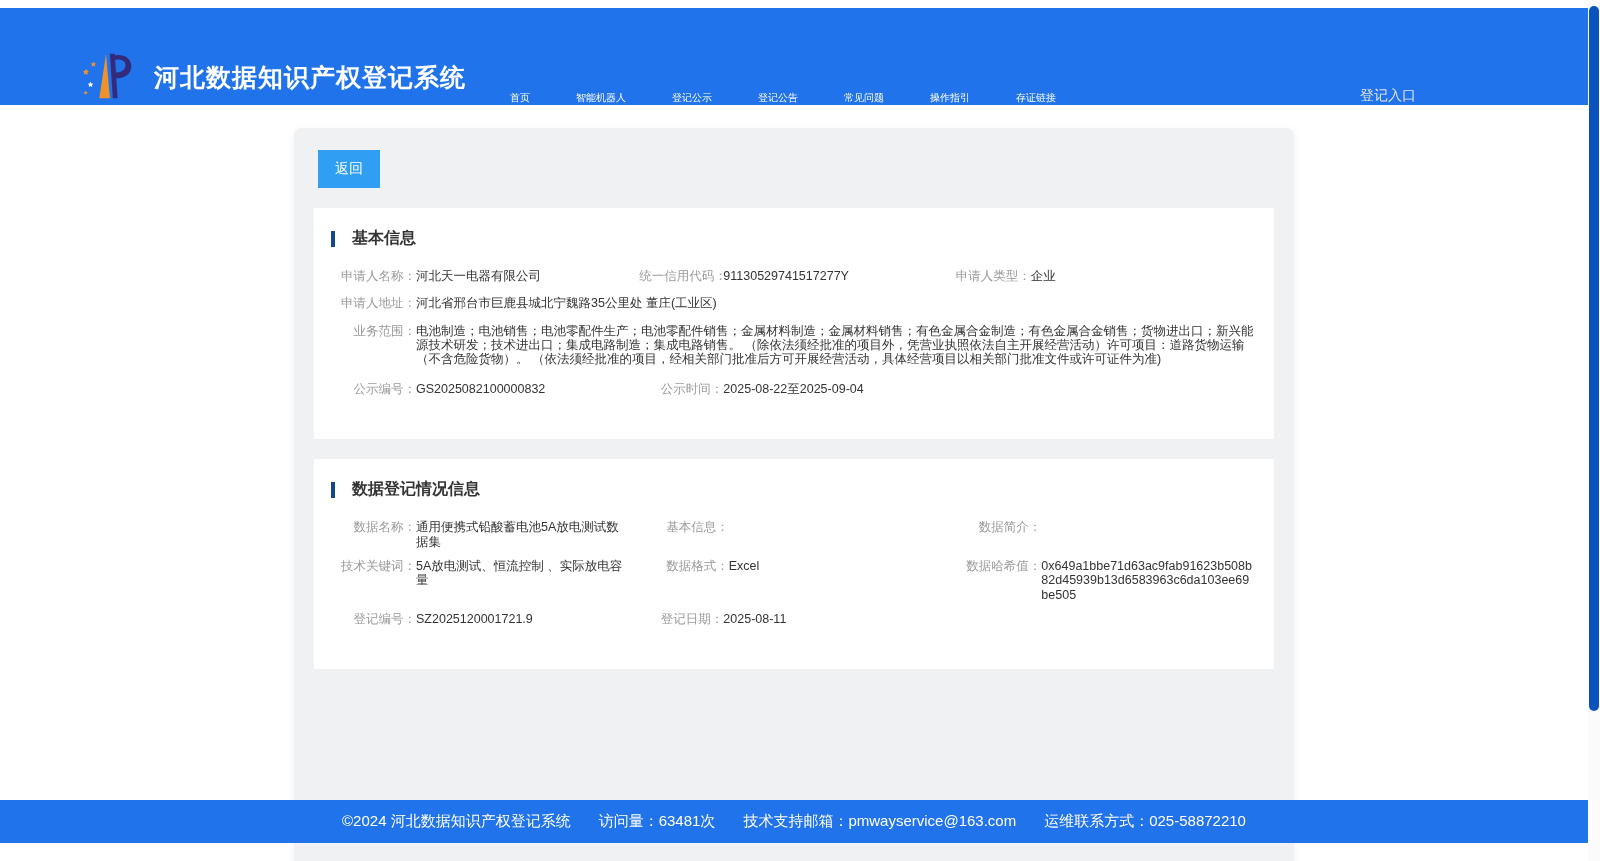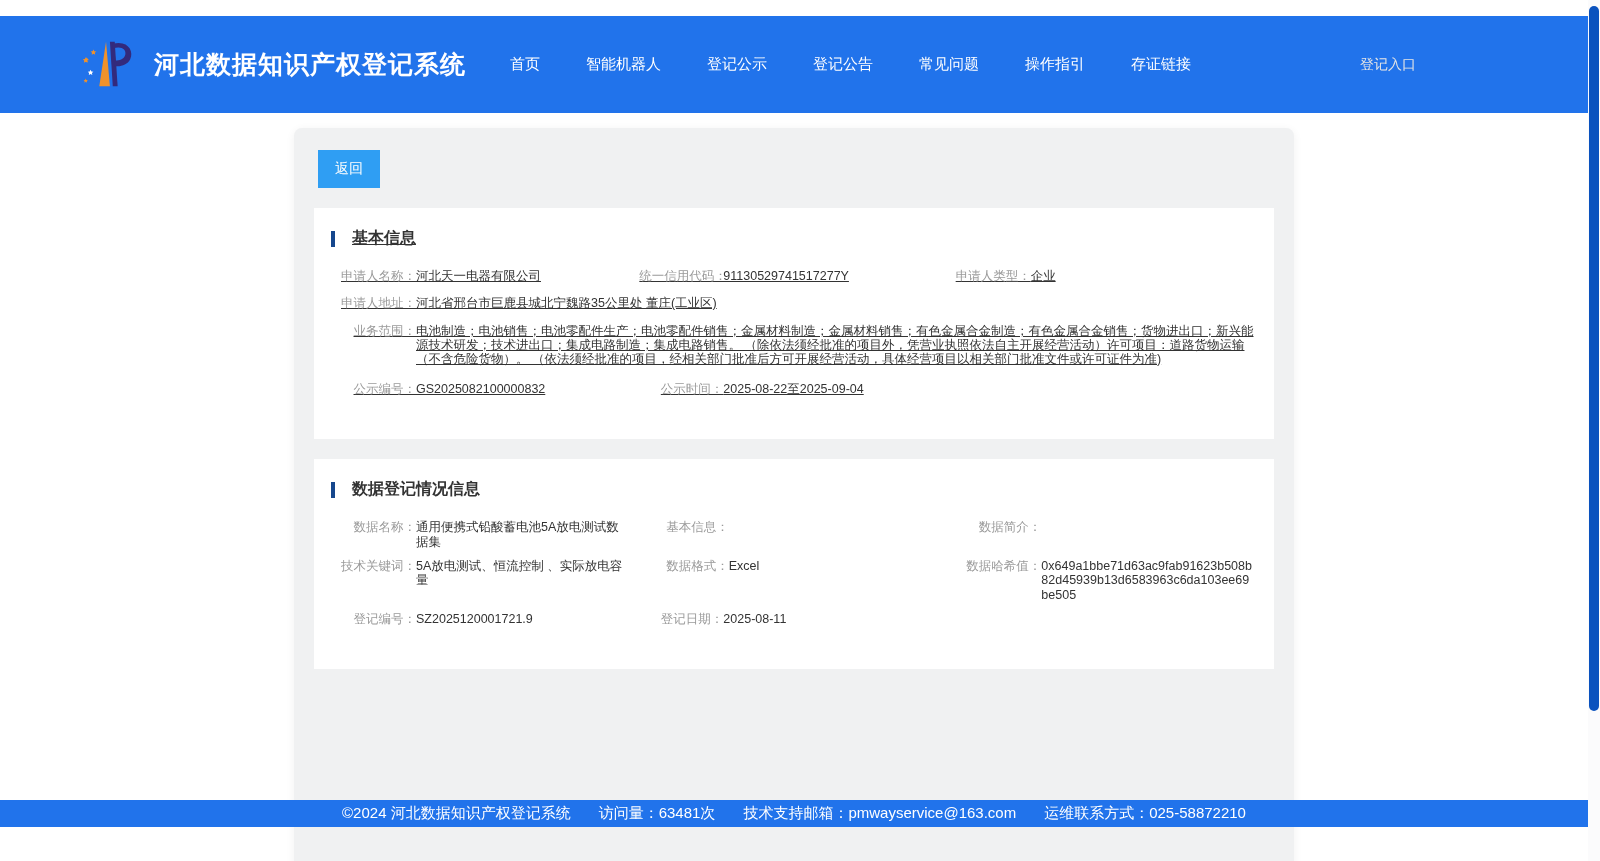--- a/index.html
+++ b/index.html
@@ -4,63 +4,63 @@
 <style>
   * { margin:0; padding:0; box-sizing:border-box; }
   html,body { width:1600px; height:861px; overflow:hidden; }
   body {
     font-family:"Liberation Sans","DejaVu Sans",sans-serif;
     background:#ffffff; color:#333; position:relative;
   }
 
   
   .header {
-    position:absolute; top:16px; left:0; width:1588px; height:97px;
-    background:#2173eb; display:flex; align-items:center; padding:0 0 0 78px;
+    position:absolute; top:8px; left:0; width:1588px; height:97px;
+    background:#2173eb; display:flex; align-items:flex-end; padding:0 0 0 78px;
   }
   .brand { display:flex; align-items:center; }
   .logo { width:58px; height:56px; margin-right:18px; flex:none; }
   .app-title { color:#fff; font-size:25px; font-weight:bold; letter-spacing:1px; white-space:nowrap; }
   .nav { display:flex; align-items:center; gap:46px; margin-left:44px; }
-  .nav a { color:#fff; font-size:15px; text-decoration:none; white-space:nowrap; cursor:pointer; }
+  .nav a { color:#fff; font-size:10px; text-decoration:none; white-space:nowrap; cursor:pointer; }
   .entry-link { margin-left:auto; margin-right:172px; color:#e5e5e5; font-size:14px; text-decoration:none; white-space:nowrap; cursor:pointer; }
 
   
   .card {
     position:absolute; left:294px; top:128px; width:1000px; height:780px;
     background:#f0f1f2; border-radius:8px; box-shadow:0 2px 10px rgba(0,0,0,0.06);
     padding:22px 20px;
   }
   .back-btn {
     display:inline-block; width:62px; height:38px; margin-left:4px;
     background:#2f9ef3; color:#fff; border:none; border-radius:0;
     font-size:14px; font-family:inherit; cursor:pointer;
   }
   .panel {
     background:#ffffff; margin-top:20px; padding:20px 20px 30px 17px;
   }
-  .panel.first { margin-top:20px;text-decoration:underline; }
+  .panel.first { margin-top:20px; }
   .sec-title { display:flex; align-items:center; margin-bottom:20px; }
   .sec-bar { width:4px; height:16px; background:#16478d; margin-right:17px; flex:none; }
   .sec-title h2 { font-size:16px; font-weight:bold; color:#333; }
 
   .rows { padding-left:1px; }
   .row { display:grid; grid-template-columns:1fr 1fr 1fr; margin-bottom:13px; }
   .row.full { display:flex; }
   .field { display:flex; align-items:flex-start; font-size:12.5px; line-height:1.15; }
   .flabel { width:84px; min-width:84px; text-align:right; color:#9a9a9a; white-space:nowrap; }
   .fvalue { color:#333; }
   .row.full .fvalue { flex:1; max-width:846px; line-height:1.12; }
   .row .fvalue.narrow { max-width:207px; }
   .fvalue.breakall { word-break:break-all; max-width:230px; }
   .gap-lg { margin-bottom:10px;gap:16px; }
 
   
   .footer {
-    position:absolute; top:800px; left:0; width:1588px; height:27px;
+    position:absolute; top:800px; left:0; width:1588px; height:43px;
     background:#2173eb; color:#fff; display:flex; align-items:center; justify-content:center;
     gap:28px; font-size:15px;
   }
   .footer span { white-space:nowrap; }
 
   
   .scrollbar {
     position:absolute; top:0; right:0; width:12px; height:861px;
     background:#fbfbfc; z-index:50;
   }

